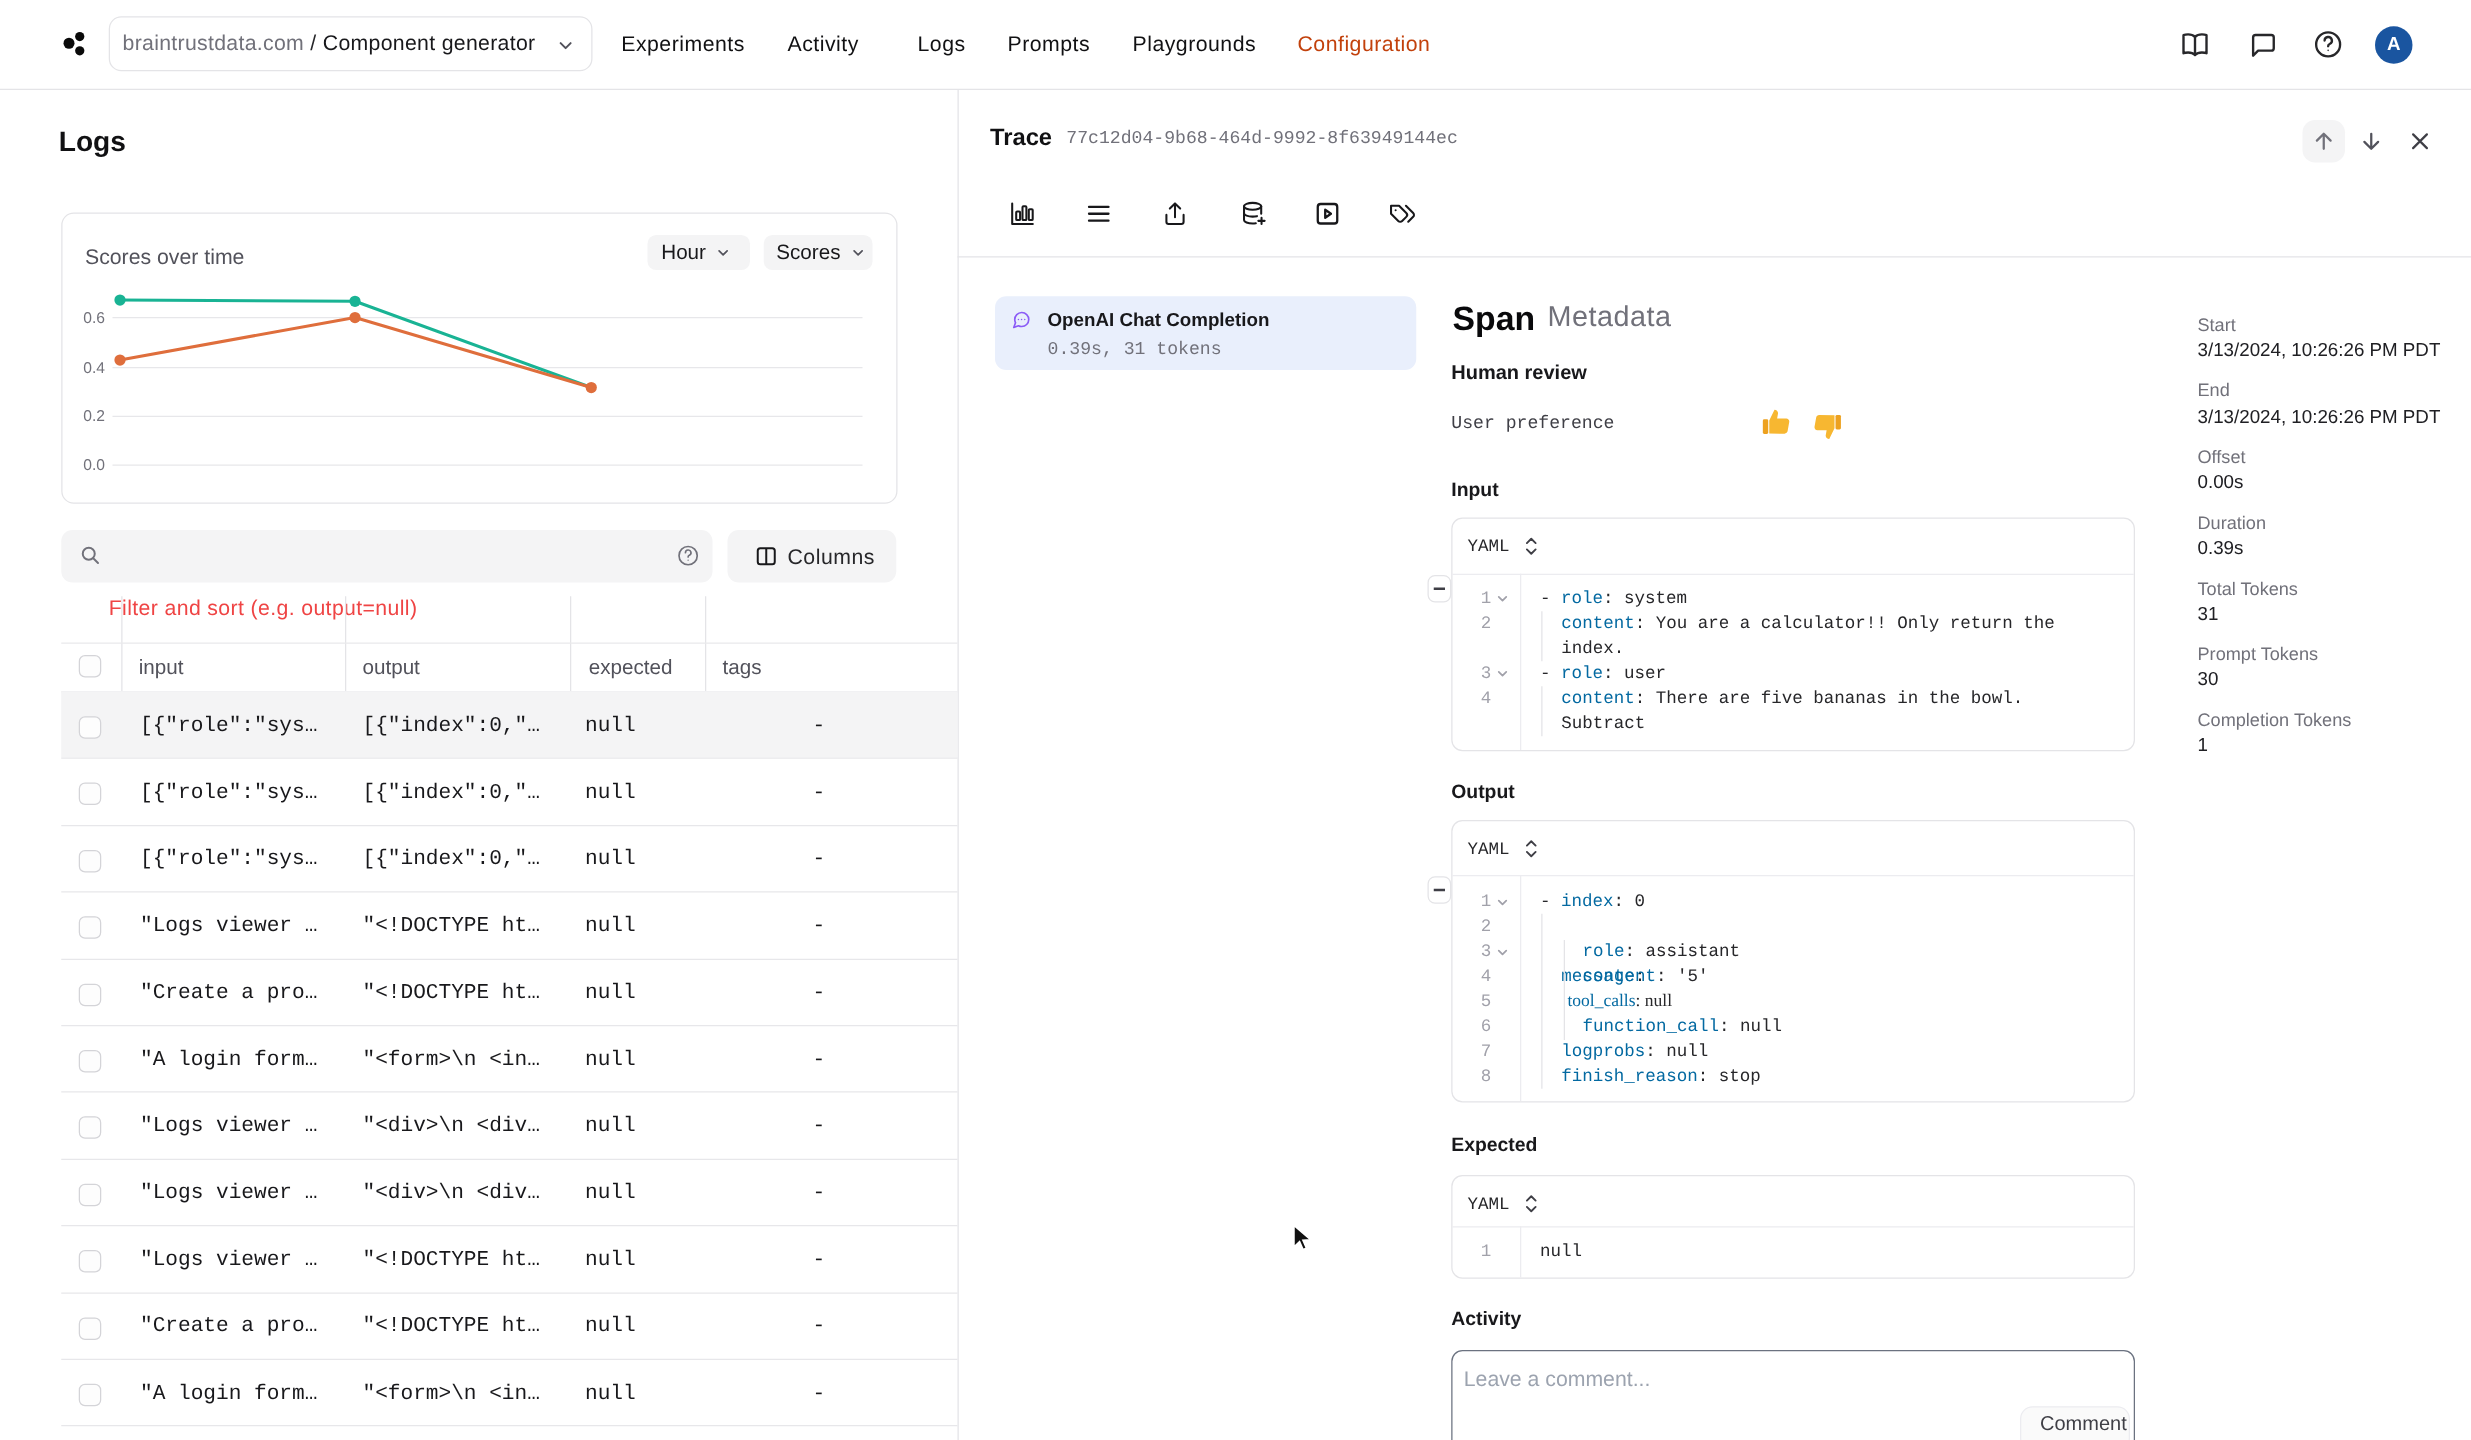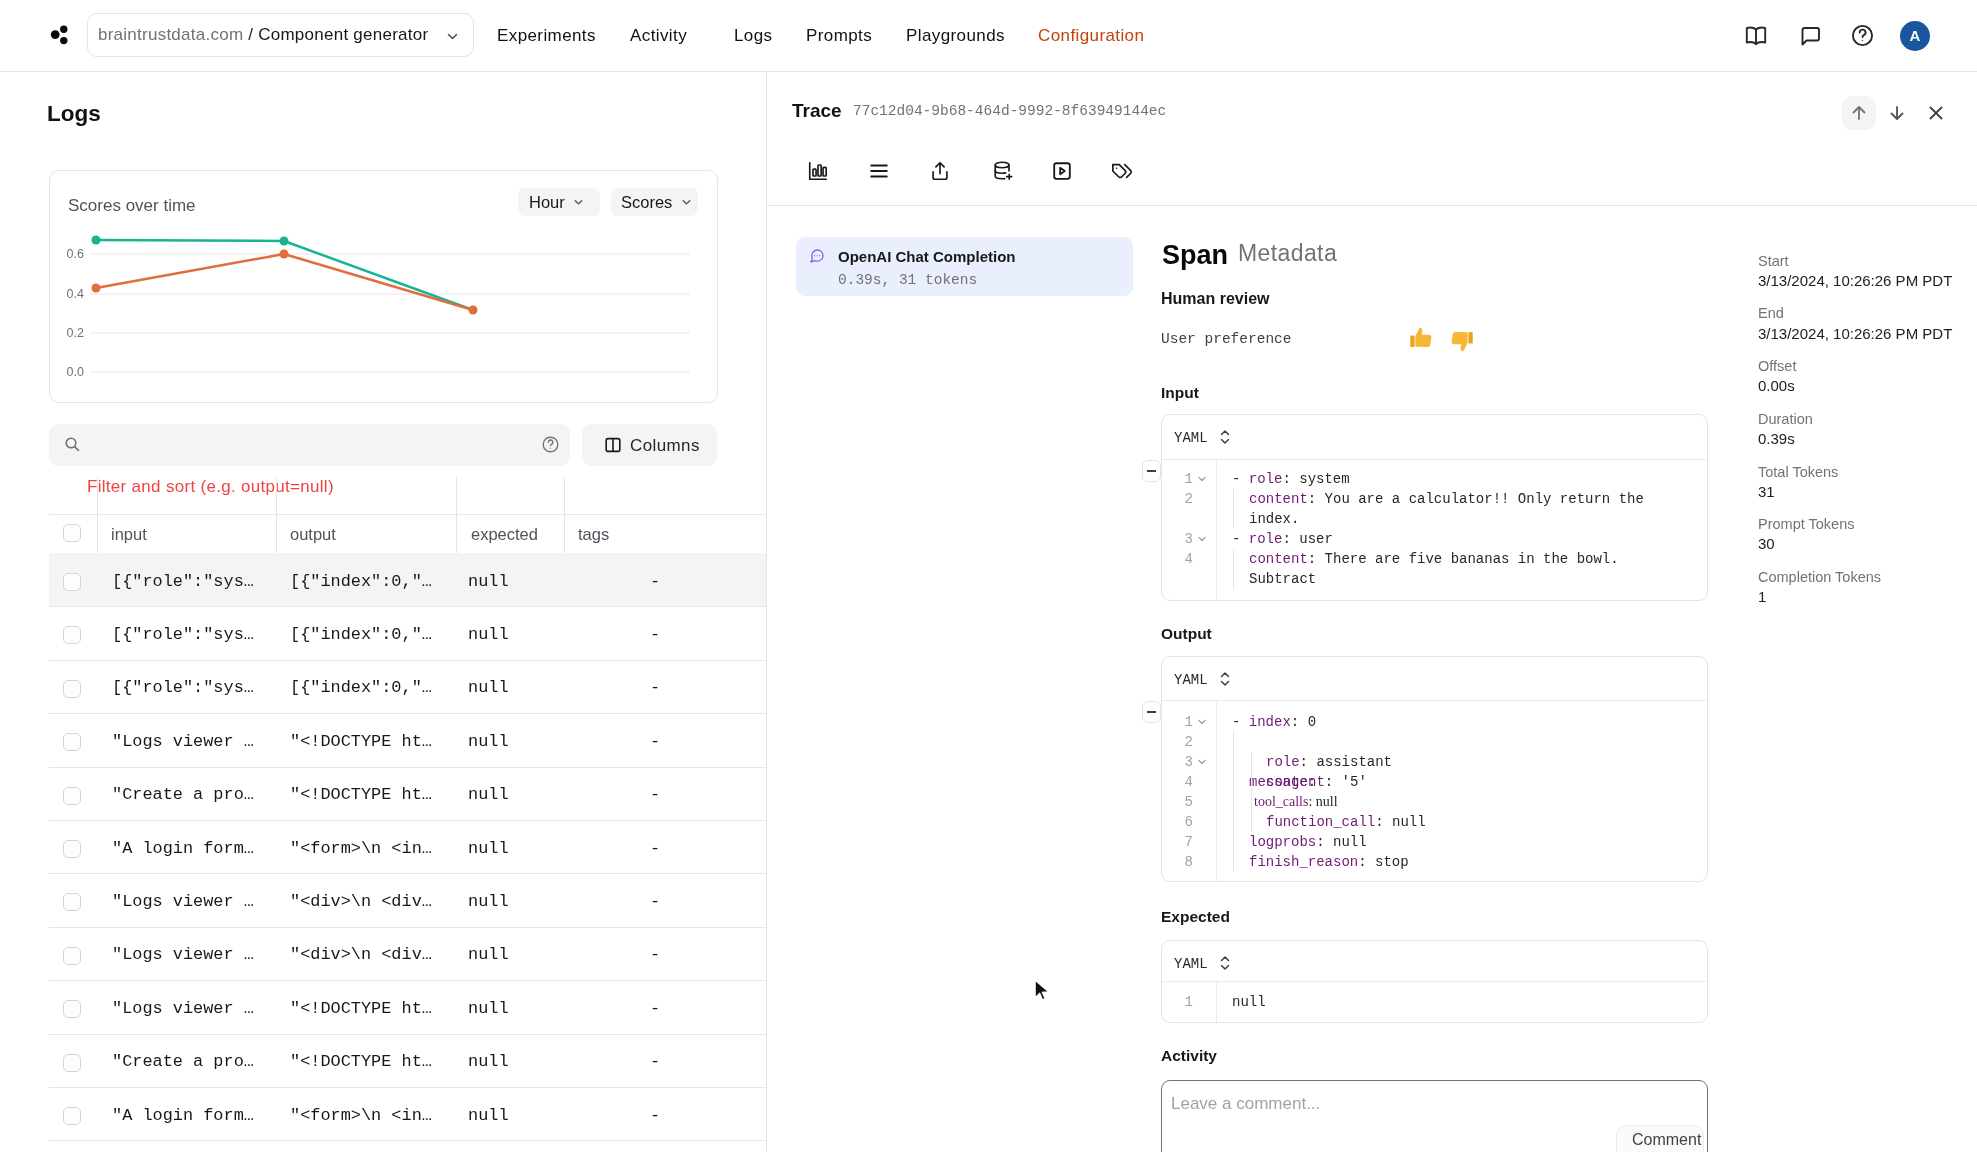--- a/index.html
+++ b/index.html
@@ -5,21 +5,21 @@
   * { margin:0; padding:0; box-sizing:border-box; }
   html,body { width:1977px; height:1152px; background:#fff; overflow:hidden;
     font-family:"Liberation Sans", sans-serif; }
   .abs { position:absolute; }
   .mono { font-family:"Liberation Mono", monospace; }
   .row-line { position:absolute; left:49px; width:717px; height:1px; background:#e7e7ea; }
   .vline { position:absolute; width:1px; background:#e4e4e7; }
   .cb { position:absolute; width:18px; height:18px; border:1px solid #d4d4d8; border-radius:5px; background:#fdfdfd; }
   .num { position:absolute; color:#a1a1aa; font-family:"Liberation Mono", monospace; font-size:14px; line-height:20px; width:32px; text-align:right; }
   .code { position:absolute; color:#27272a; font-family:"Liberation Mono", monospace; font-size:14px; line-height:20px; white-space:pre; }
-  .k { color:#701a75;text-align:center; }
+  .k { color:#0369a1;text-align:center; }
   .lbl { position:absolute; color:#71717a; font-size:14.5px; }
   .val { position:absolute; color:#202024; font-size:15px; }
   .sect { position:absolute; color:#18181b; font-size:15.5px; font-weight:700; }
 </style>
 </head>
 <body>
 
 <div class="abs" style="left:0;top:0;width:1977px;height:72px;border-bottom:1px solid #e4e4e7;background:#fff;"></div>
 <svg class="abs" style="left:46px;top:22px;" width="28" height="28" viewBox="0 0 28 28">
   <circle cx="9.2" cy="12.6" r="4.4" fill="#0a0a0a"></circle>

